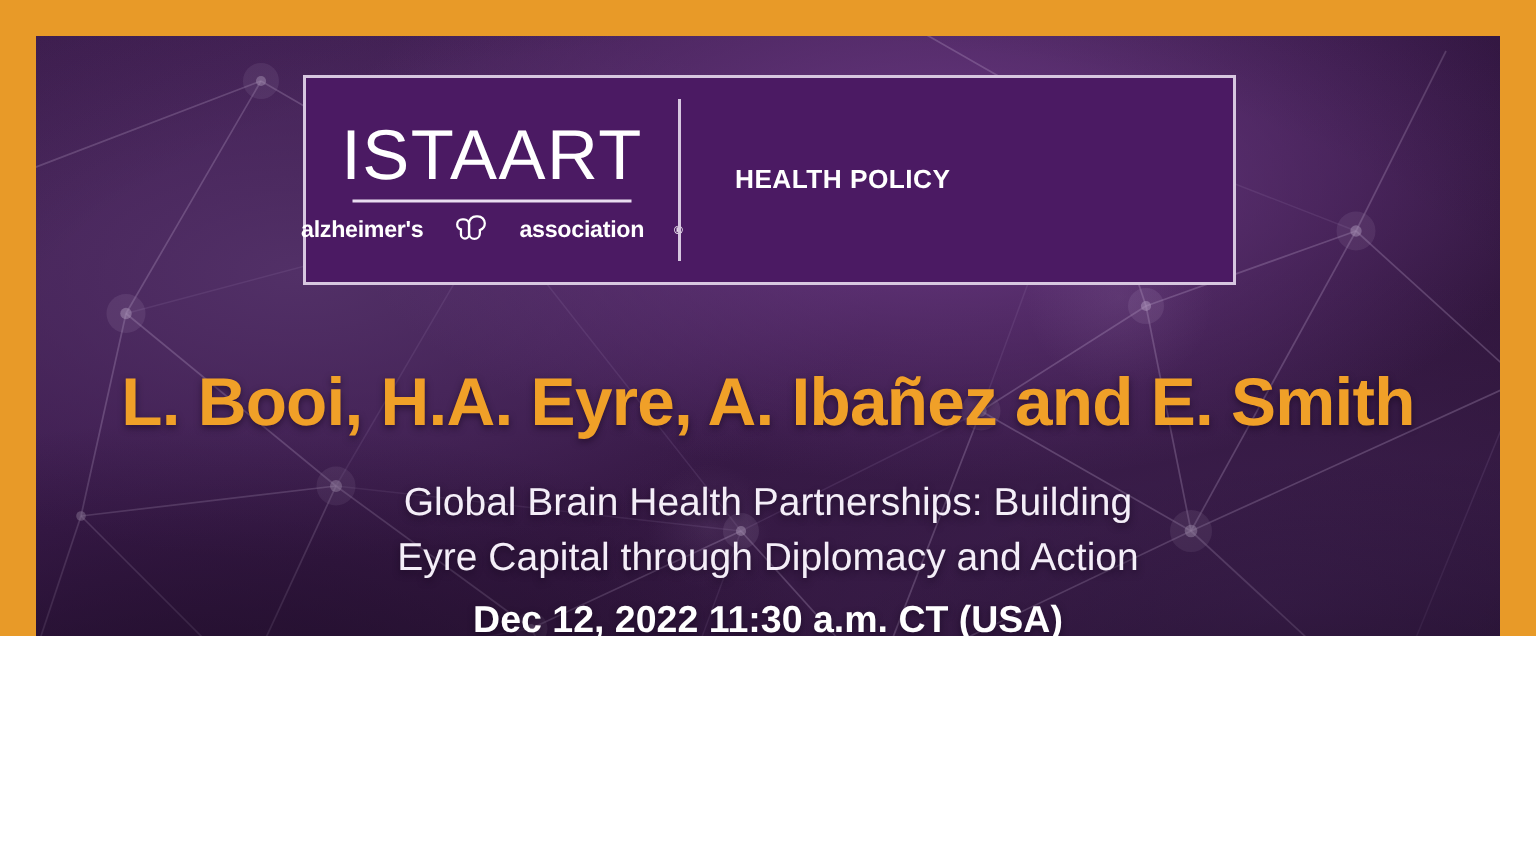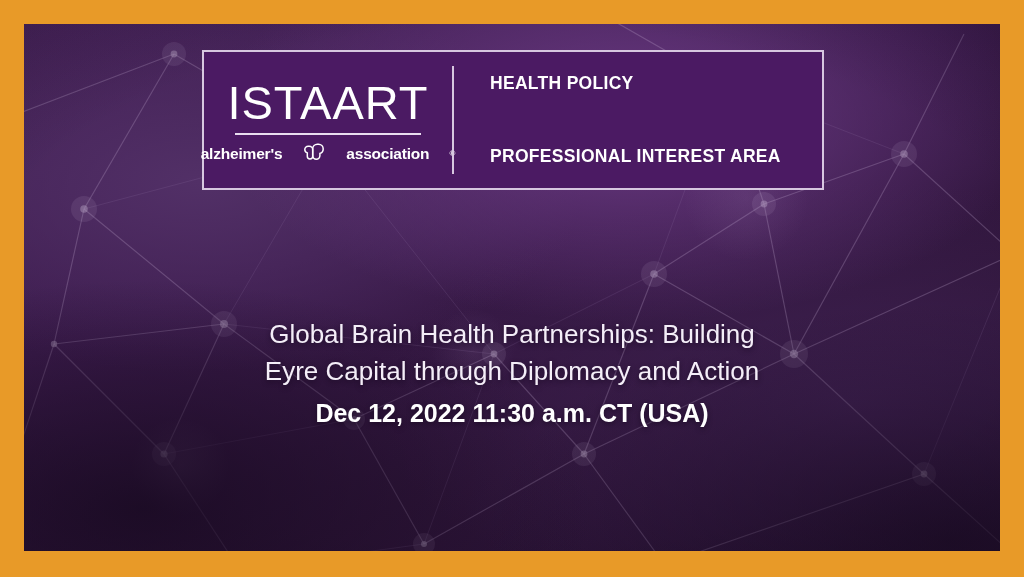--- a/index.html
+++ b/index.html
@@ -7,21 +7,21 @@
     padding: 0;
     background: #ffffff;
   }
   body {
     font-family: "Liberation Sans", sans-serif;
   }
 
   .poster {
     position: relative;
     width: 1024px;
-    height: 577px;
+    height: 424px;
     overflow: hidden;
     background: #E89A28; 
   }
 
   
   .artwork {
     position: absolute;
     left: 24px;
     top: 24px;
     width: 976px;
@@ -332,24 +332,24 @@
               </g>
             </svg>
           </span>
           <span class="aa-word">association</span>
           <span class="aa-reg">®</span>
         </div>
       </div>
       <div class="logo-divider"></div>
       <div class="logo-right">
         <div class="pia-line">HEALTH POLICY</div>
-        <div class="pia-line">PROFESSIONAL INTEREST AREA</div>
       </div>
     </div>
 
+    <div class="speakers">L. Booi, H.A. Eyre, A. Ibañez and E. Smith</div>
 
     <div class="talk-title">
       <span class="ln">Global Brain Health Partnerships: Building</span>
       <span class="ln">Eyre Capital through Diplomacy and Action</span>
     </div>
 
     <div class="datetime">Dec 12, 2022 11:30 a.m. CT (USA)</div>
 
 
   </div>

